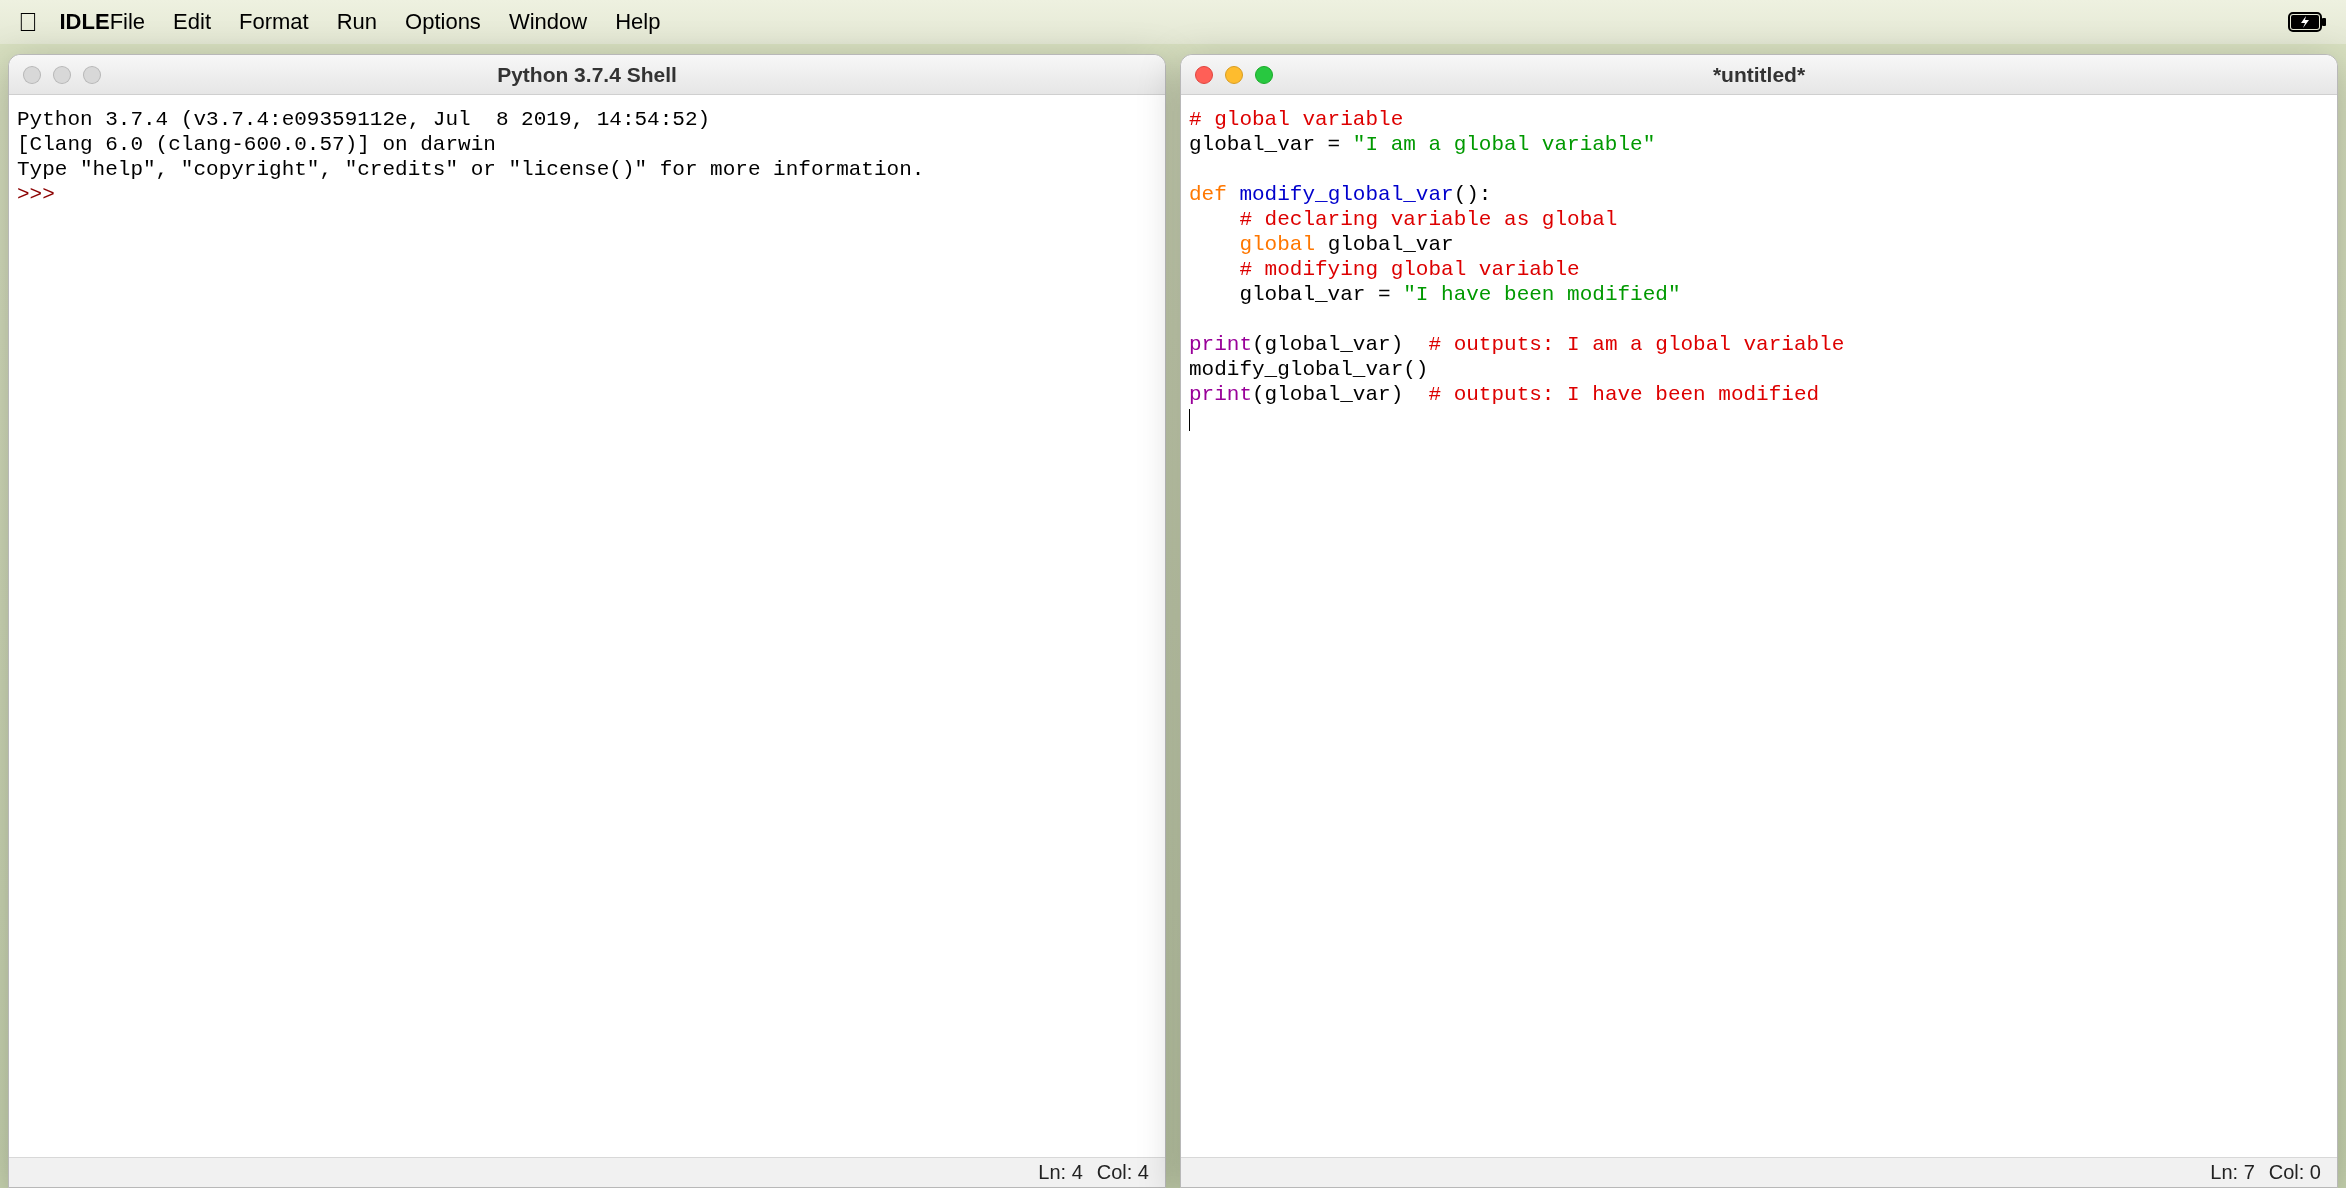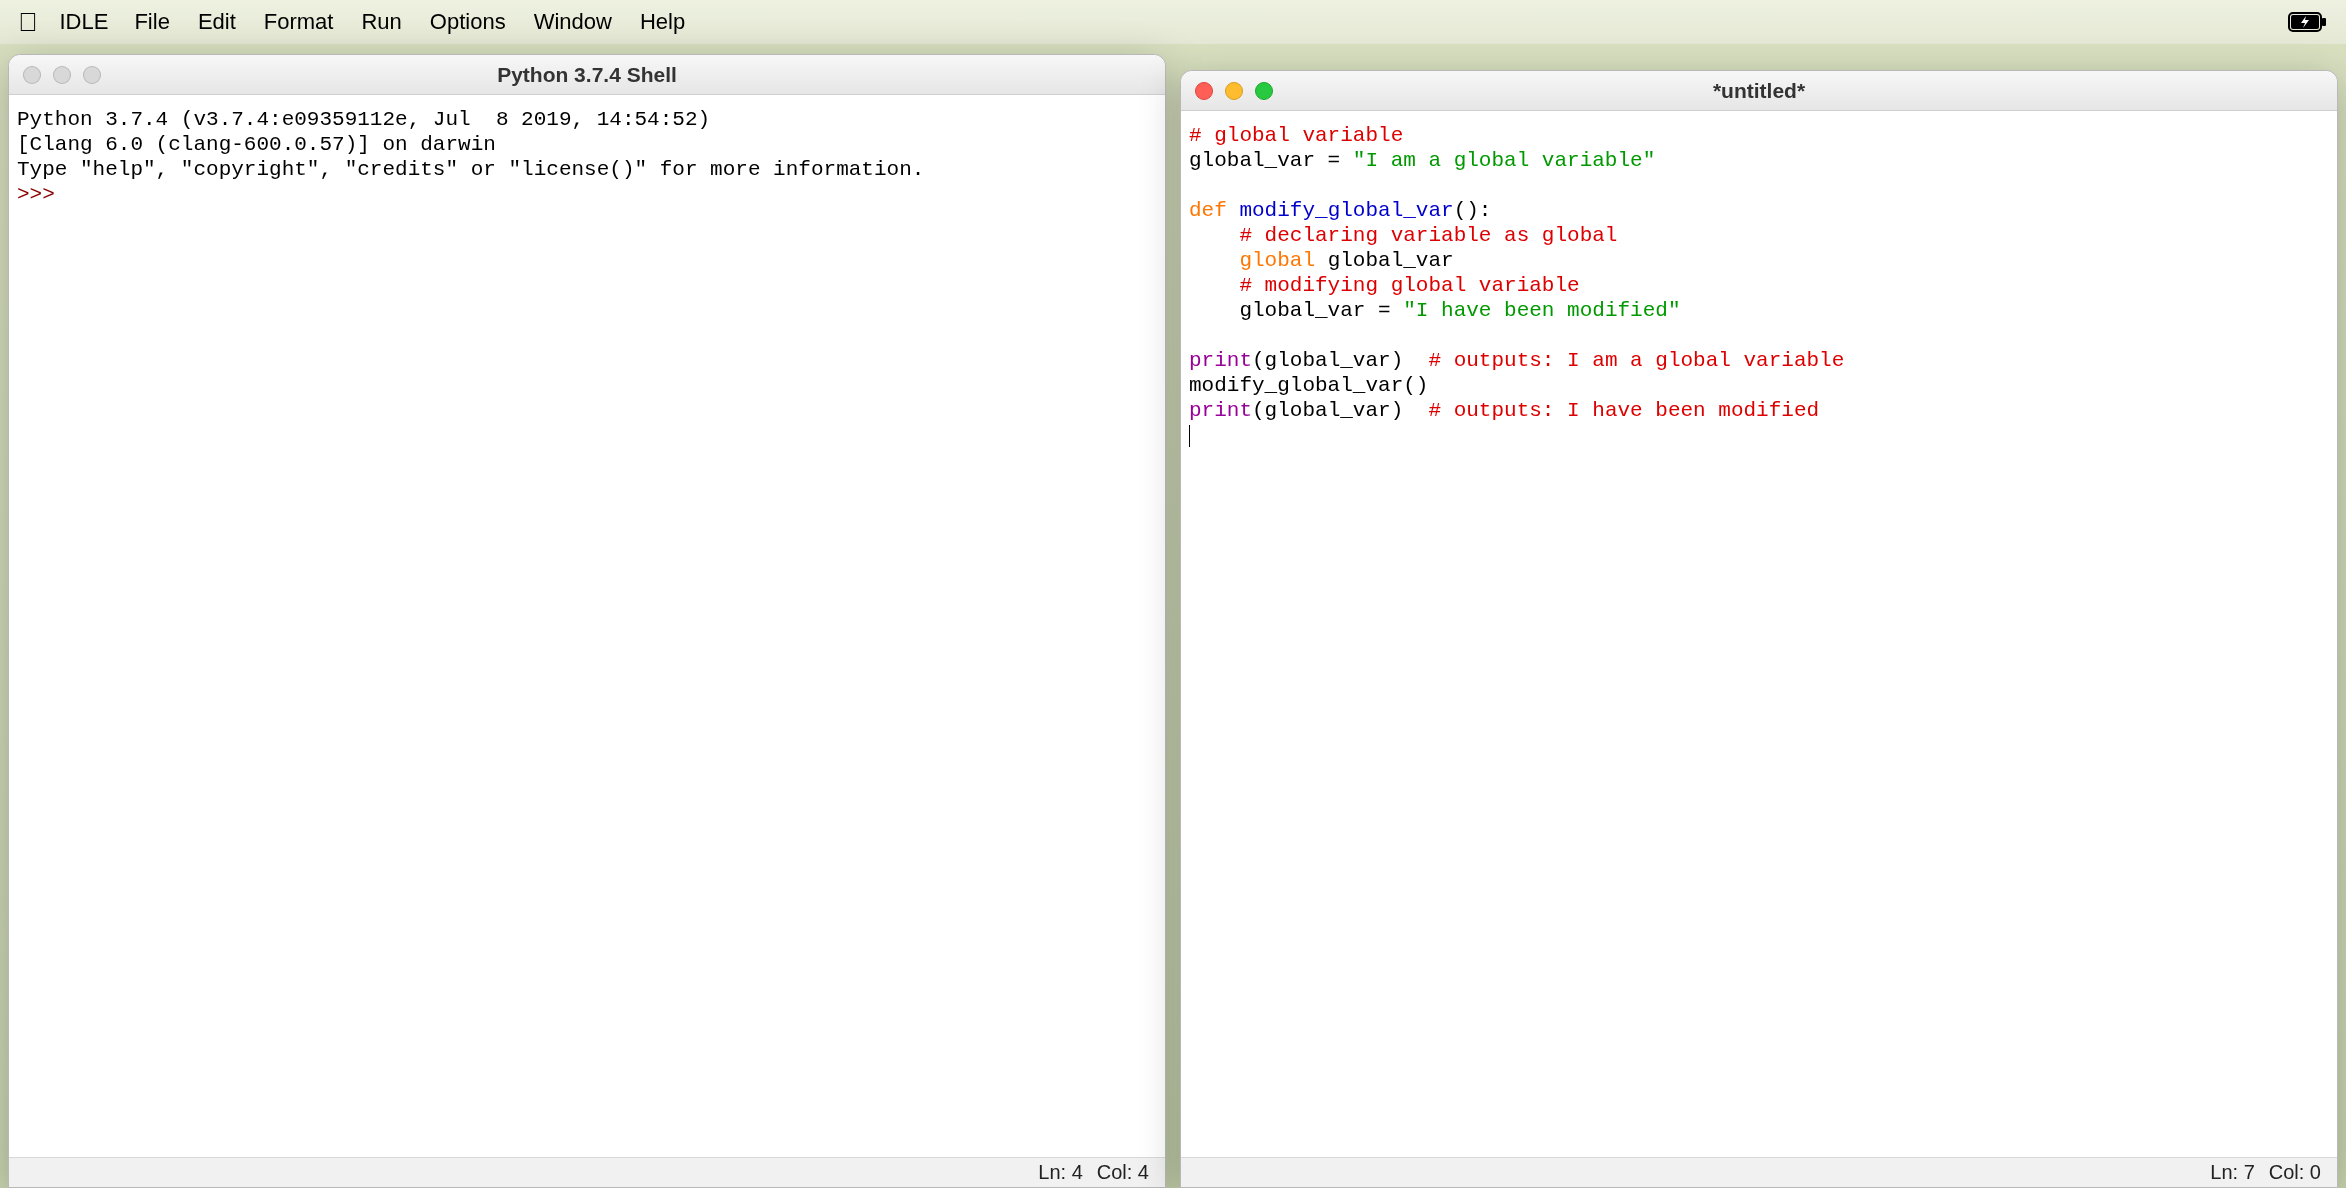--- a/index.html
+++ b/index.html
@@ -24,22 +24,21 @@
       font-size: 22px;
       color: #000;
       justify-content: space-between;
     }
     .menubar-left { display:flex; align-items:center; }
     .apple-logo {
       font-size: 26px;
       margin-right: 22px;
     }
     .menubar .app-name {
-      font-weight: 400;
-      margin-right: 26px;
+      font-weight: 700;
     }
     .menubar .menu-item { margin-right: 28px; cursor: default; }
     .battery-icon {
       display: inline-flex;
       align-items: center;
     }
     .desktop-area {
       position: relative;
       height: calc(100% - 44px);
       background: linear-gradient(to bottom, #d8e0c0 0%, #c8d4b0 100%);
@@ -57,21 +56,20 @@
       left: 8px;
       top: 10px;
       width: 1158px;
       bottom: 0;
     }
     .window.right {
       left: 1180px;
       top: 10px;
       right: 8px;
       bottom: 0;
-      margin-top: 16px;
     }
     .titlebar {
       background: linear-gradient(to bottom, #f7f7f7, #e6e6e6);
       height: 40px;
       border-bottom: 1px solid #cfcfcf;
       border-radius: 12px 12px 0 0;
       display: flex;
       align-items: center;
       position: relative;
     }

